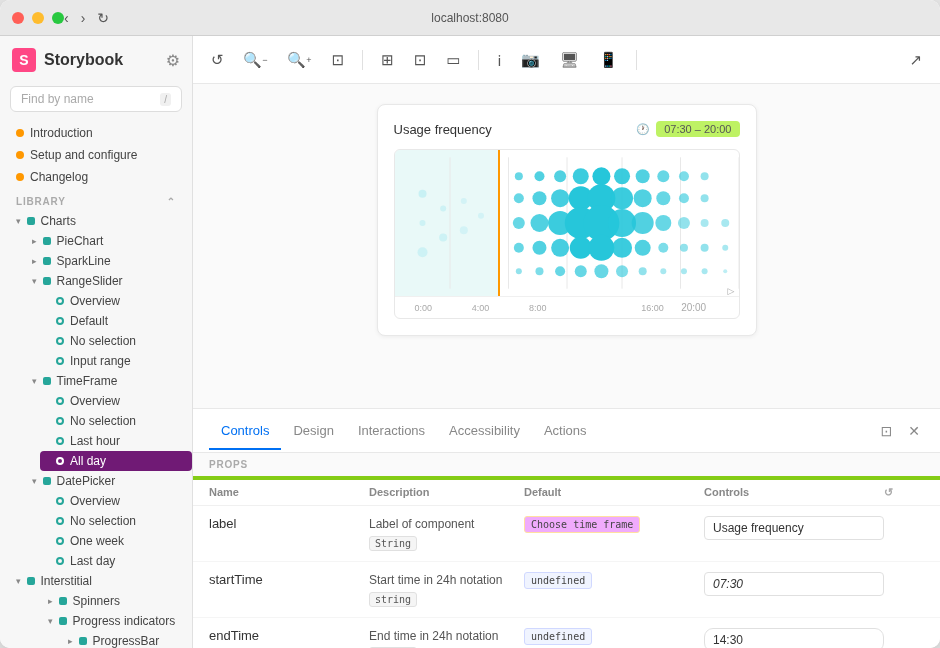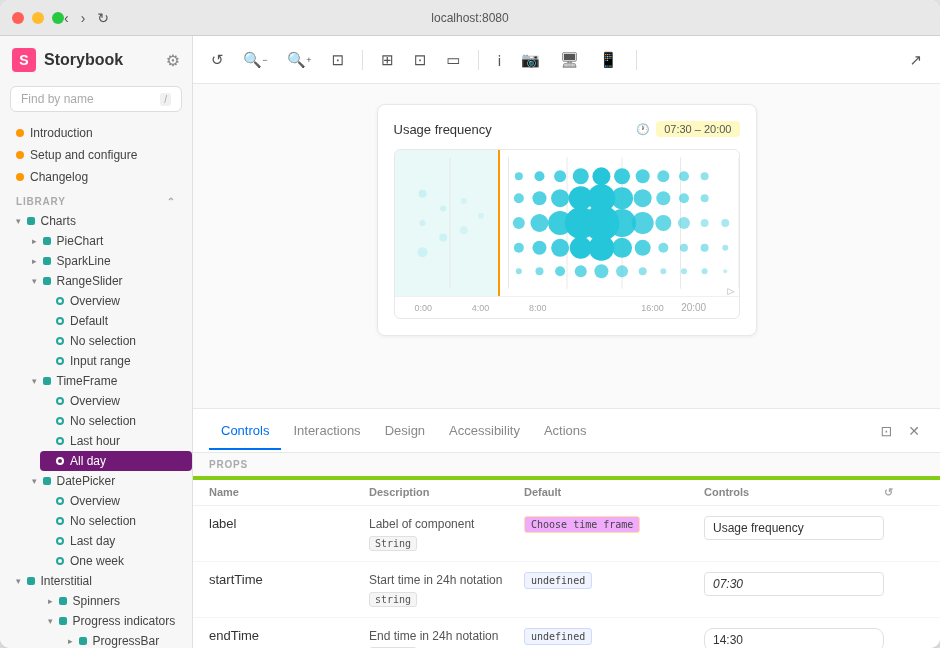--- a/index.html
+++ b/index.html
@@ -52,21 +52,21 @@
     .toolbar-btn { background: none; border: none; color: #555; font-size: 15px; cursor: pointer; padding: 4px 6px; border-radius: 4px; display: flex; align-items: center; justify-content: center; }
     .toolbar-divider { width: 1px; height: 20px; background: #e0e0e0; margin: 0 4px; }
 
     
     .preview-area { flex: 1; background: #fafafa; display: flex; align-items: flex-start; justify-content: center; padding: 20px; overflow: auto; }
 
     
     .chart-card { background: white; border: 1px solid #e8e8e8; border-radius: 8px; padding: 16px; width: 380px; box-shadow: 0 1px 4px rgba(0,0,0,0.06); }
     .chart-header { display: flex; justify-content: space-between; align-items: center; margin-bottom: 12px; }
     .chart-title { font-size: 13px; font-weight: 500; color: #333; }
-    .chart-time-range { background: #fef9c3; border-radius: 4px; padding: 2px 8px; font-size: 11px; color: #555; }
+    .chart-time-range { background: #bef264; border-radius: 4px; padding: 2px 8px; font-size: 11px; color: #555; }
 
     
     .bottom-panel { border-top: 1px solid #e8e8e8; background: white; display: flex; flex-direction: column; height: 240px; flex-shrink: 0; }
     .tabs-row { display: flex; align-items: center; padding: 0 16px; border-bottom: 1px solid #e8e8e8; height: 44px; }
     .tab { font-size: 13px; color: #888; padding: 12px 12px; cursor: pointer; position: relative; white-space: nowrap; }
     .tab.active { color: #0070f3; }
     .tab.active::after { content: ''; position: absolute; bottom: 0; left: 0; right: 0; height: 2px; background: #0070f3; }
     .tab-right-icons { margin-left: auto; display: flex; gap: 8px; align-items: center; }
     .tab-icon-btn { background: none; border: none; color: #888; cursor: pointer; font-size: 14px; padding: 4px; }
 
@@ -211,25 +211,25 @@
             <div class="tree-item">
               <span class="dot-teal-outline"></span>
               <span>Overview</span>
             </div>
             <div class="tree-item">
               <span class="dot-teal-outline"></span>
               <span>No selection</span>
             </div>
             <div class="tree-item">
               <span class="dot-teal-outline"></span>
+              <span>One week</span>
+            </div>
+            <div class="tree-item">
+              <span class="dot-teal-outline"></span>
               <span>Last day</span>
-            </div>
-            <div class="tree-item">
-              <span class="dot-teal-outline"></span>
-              <span>One week</span>
             </div>
           </div>
         </div>
 
         <div class="tree-item">
           <span class="expand-icon">▾</span>
           <span style="width:8px;height:8px;background:#26a69a;border-radius:2px;display:inline-block;"></span>
           <span>Interstitial</span>
         </div>
         <div style="padding-left:32px;">
@@ -381,24 +381,24 @@
           </div>
         </div>
       </div>
 
       <div class="bottom-panel">
         <div class="tabs-row">
           <div class="tab active">
             <span>Controls</span>
           </div>
           <div class="tab">
+            <span>Design</span>
+          </div>
+          <div class="tab">
             <span>Interactions</span>
-          </div>
-          <div class="tab">
-            <span>Design</span>
           </div>
           <div class="tab">
             <span>Accessibility</span>
           </div>
           <div class="tab">
             <span>Actions</span>
           </div>
           <div class="tab-right-icons">
             <button class="tab-icon-btn">⊡</button>
             <button class="tab-icon-btn">✕</button>

